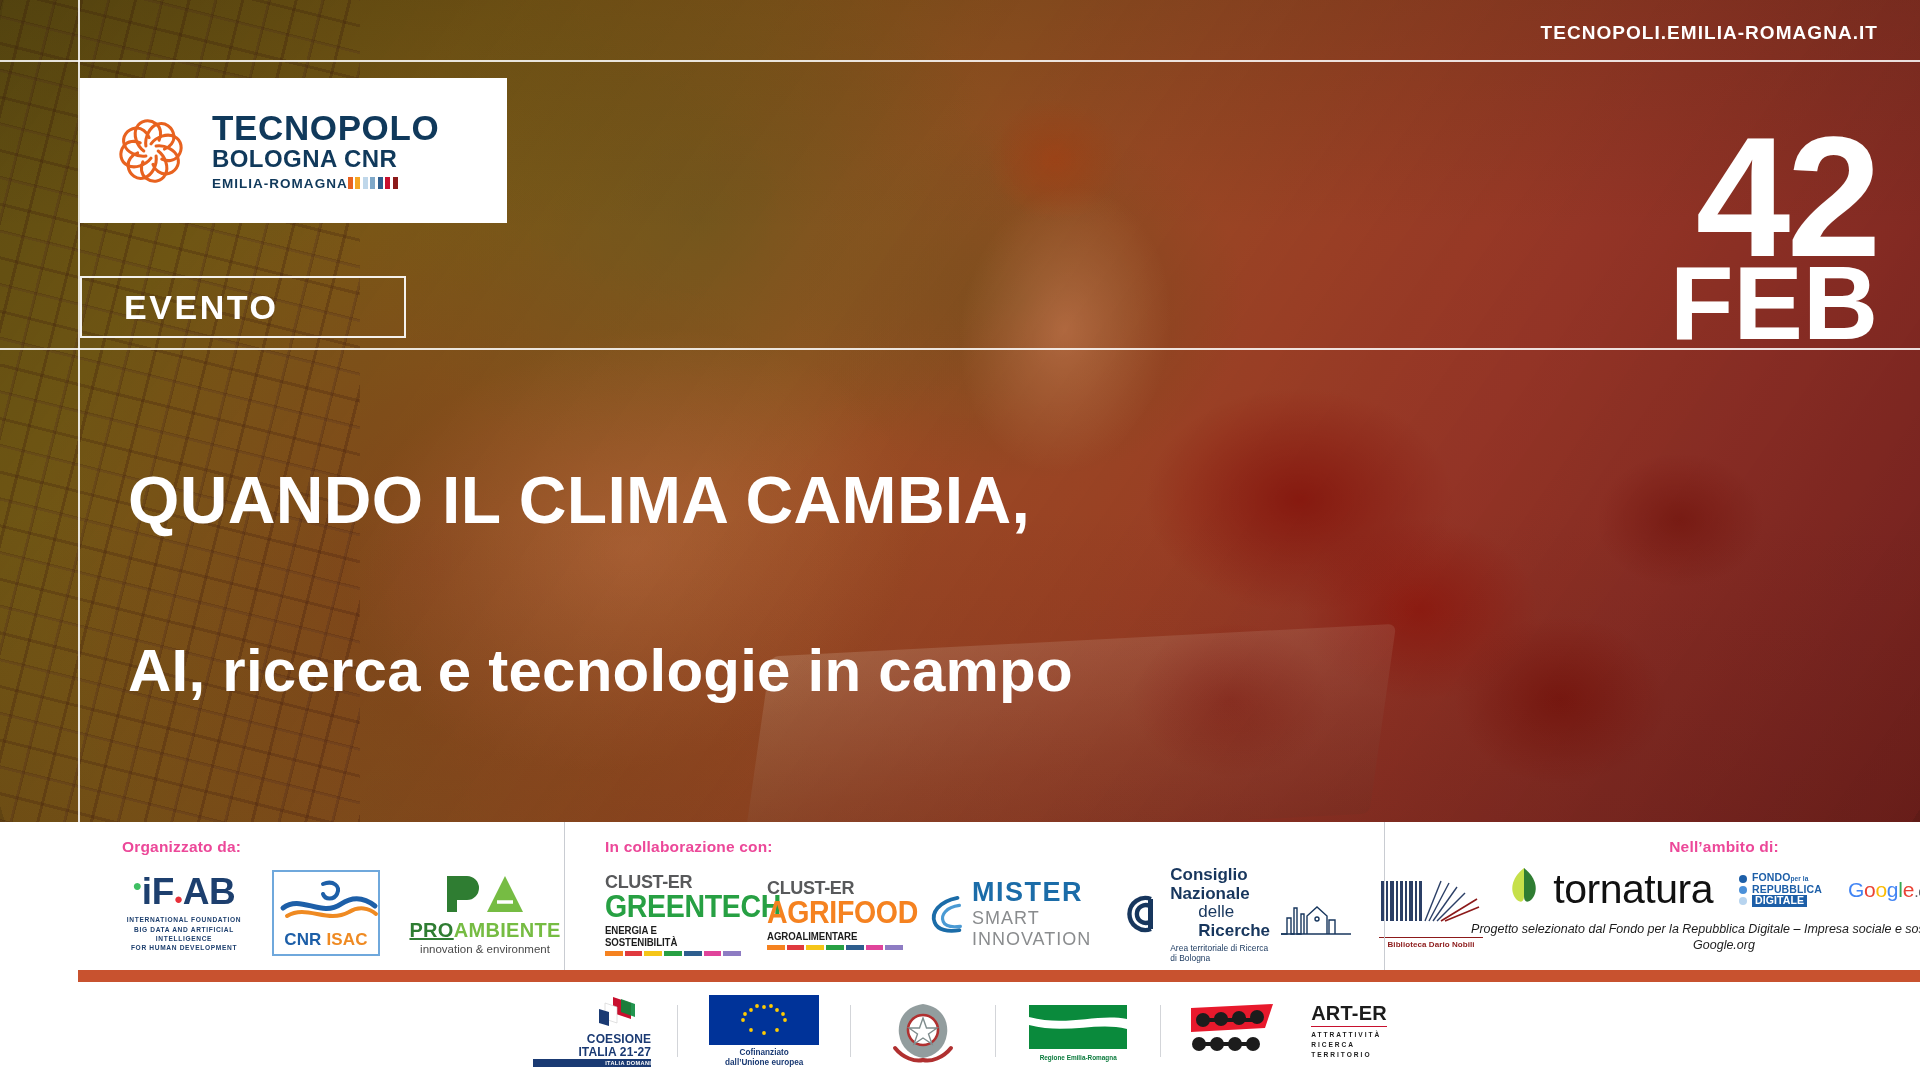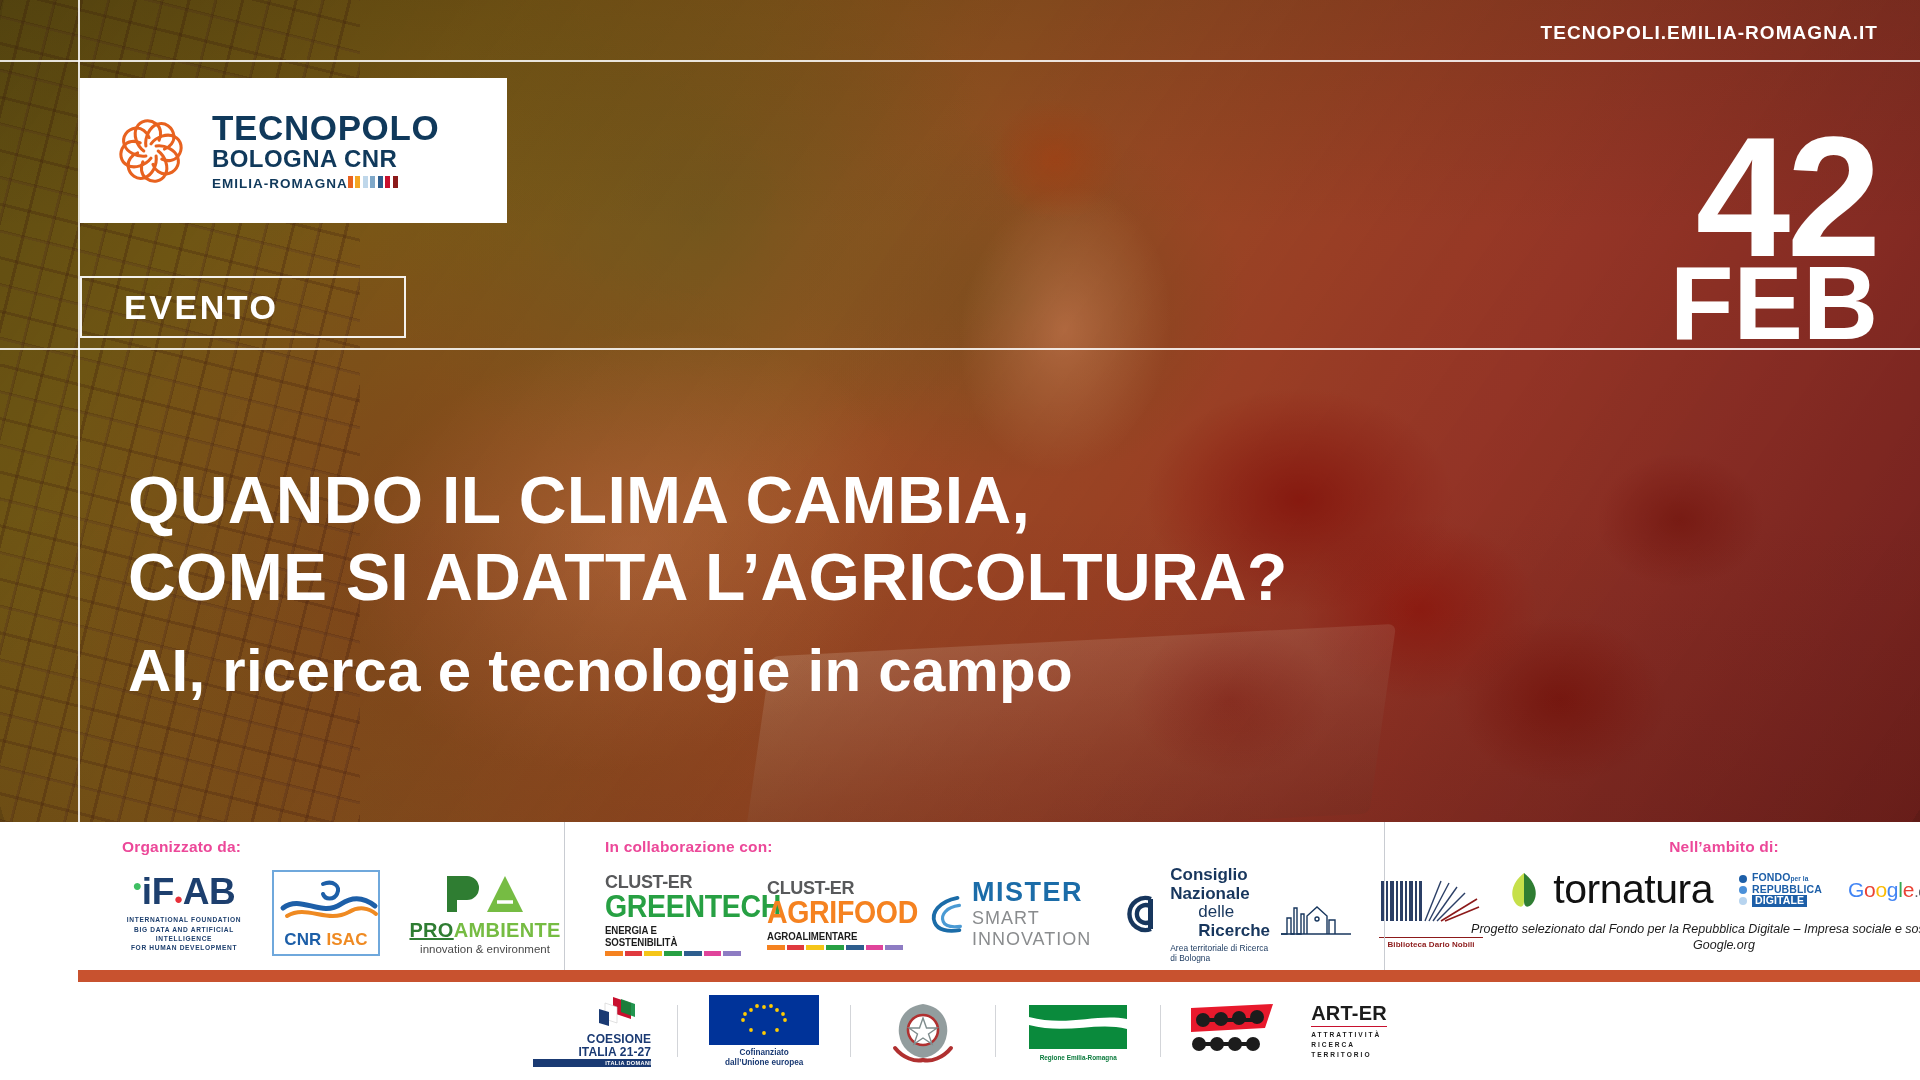--- a/index.html
+++ b/index.html
@@ -166,21 +166,21 @@
     letter-spacing: .018em;
     line-height: 1.0;
   }
   .logo-l2 {
     color: #10395b;
     font-size: 24px;
     font-weight: 800;
     letter-spacing: .018em;
     line-height: 1.18;
   }
-  .logo-l3row { display: flex; align-items: flex-start; margin-top: 2px; }
+  .logo-l3row { display: flex; align-items: center; margin-top: 2px; }
   .logo-l3 {
     color: #10395b;
     font-size: 13.5px;
     font-weight: 800;
     letter-spacing: .075em;
   }
   .flagbars { display: flex; gap: 2.5px; }
   .flagbars i { display: block; width: 5px; height: 12px; }
 
   
@@ -322,21 +322,21 @@
   .biblio { width: 104px; }
   .biblio-art { height: 52px; }
   .biblio-cap {
     border-top: 1.5px solid #8c1a1a;
     margin-top: 2px; padding-top: 2px;
     color: #8c1a1a; font-size: 8px; font-weight: 800; letter-spacing: .01em; text-align: center;
   }
 
   
   .amb-row { display: flex; align-items: center; gap: 26px; }
-  .torn { display: flex; align-items: center; gap: 12px; }
+  .torn { display: flex; align-items: flex-start; gap: 12px; }
   .torn-leaf { width: 34px; height: 38px; flex: 0 0 34px; }
   .torn-word { font-size: 41px; font-weight: 400; color: #111; letter-spacing: -.012em; }
   .frd { display: flex; align-items: center; gap: 5px; }
   .frd-dots { display: flex; flex-direction: column; gap: 3px; }
   .frd-dots i { display: block; width: 8px; height: 8px; border-radius: 50%; }
   .frd-txt { line-height: 1.12; }
   .frd-txt div { font-size: 10.5px; font-weight: 800; color: #1d5fa8; letter-spacing: .01em; }
   .frd-txt .sm { font-size: 6.5px; font-weight: 700; }
   .frd-txt .dig { background: #1d5fa8; color: #fff; display: inline-block; padding: 0 3px; }
   .goog { font-size: 21px; letter-spacing: -.012em; }
@@ -471,21 +471,20 @@
     <span>EVENTO</span>
   </div>
 
   <div class="date-block">
     <span class="date-day">42</span>
     <span class="date-month">FEB</span>
   </div>
 
   <div class="headline">
     <div class="headline-l">QUANDO IL CLIMA CAMBIA,</div>
-    <div class="headline-l">COME SI ADATTA L’AGRICOLTURA?</div>
   </div>
   <div class="subhead">AI, ricerca e tecnologie in campo</div>
 
   <div class="partners">
 
     <div class="pgroup g-org">
       <div class="ptitle">Organizzato da:</div>
       <div class="plogos">
 
         <div class="ifab">

